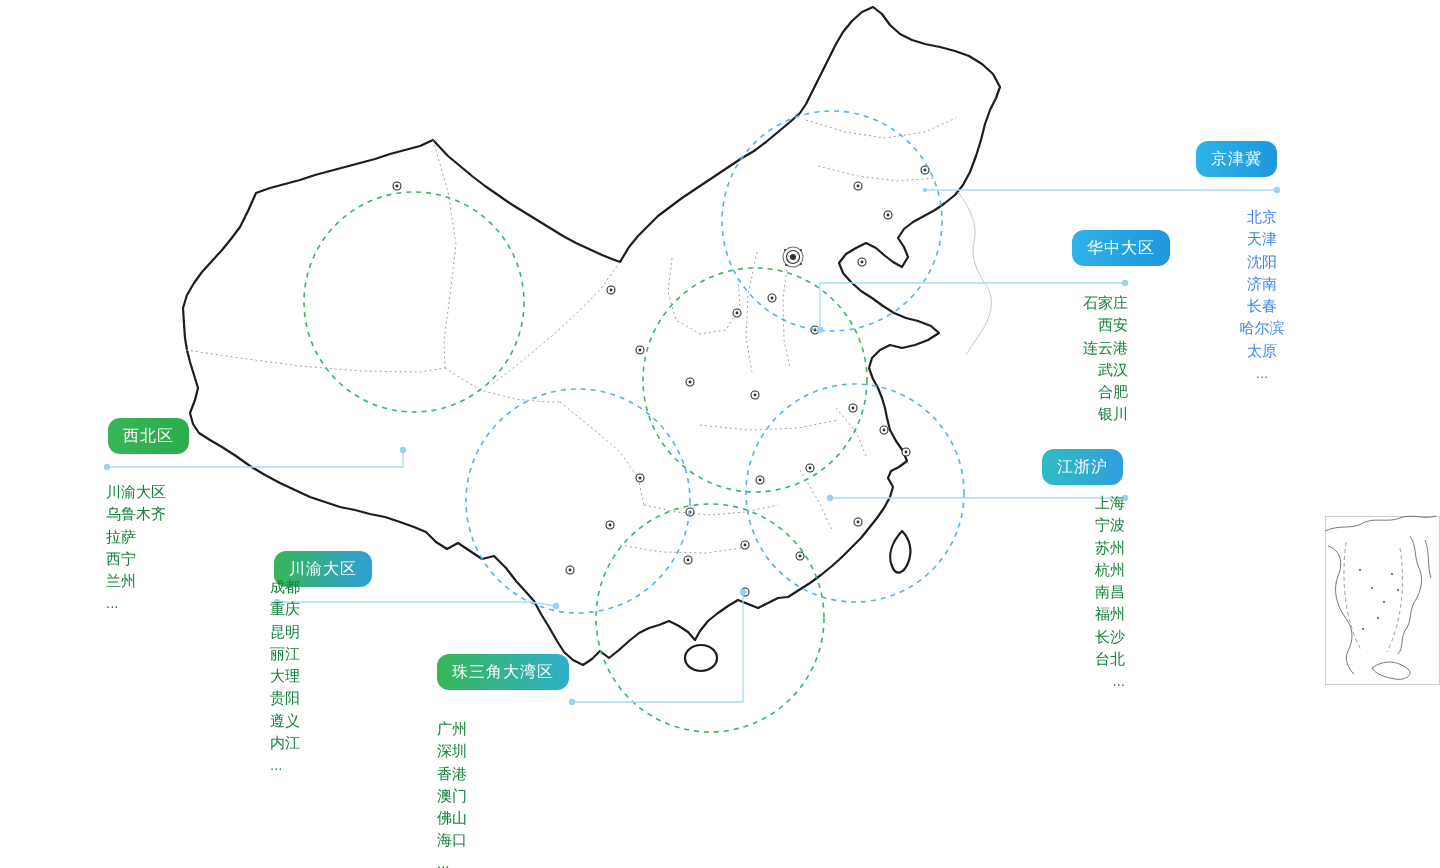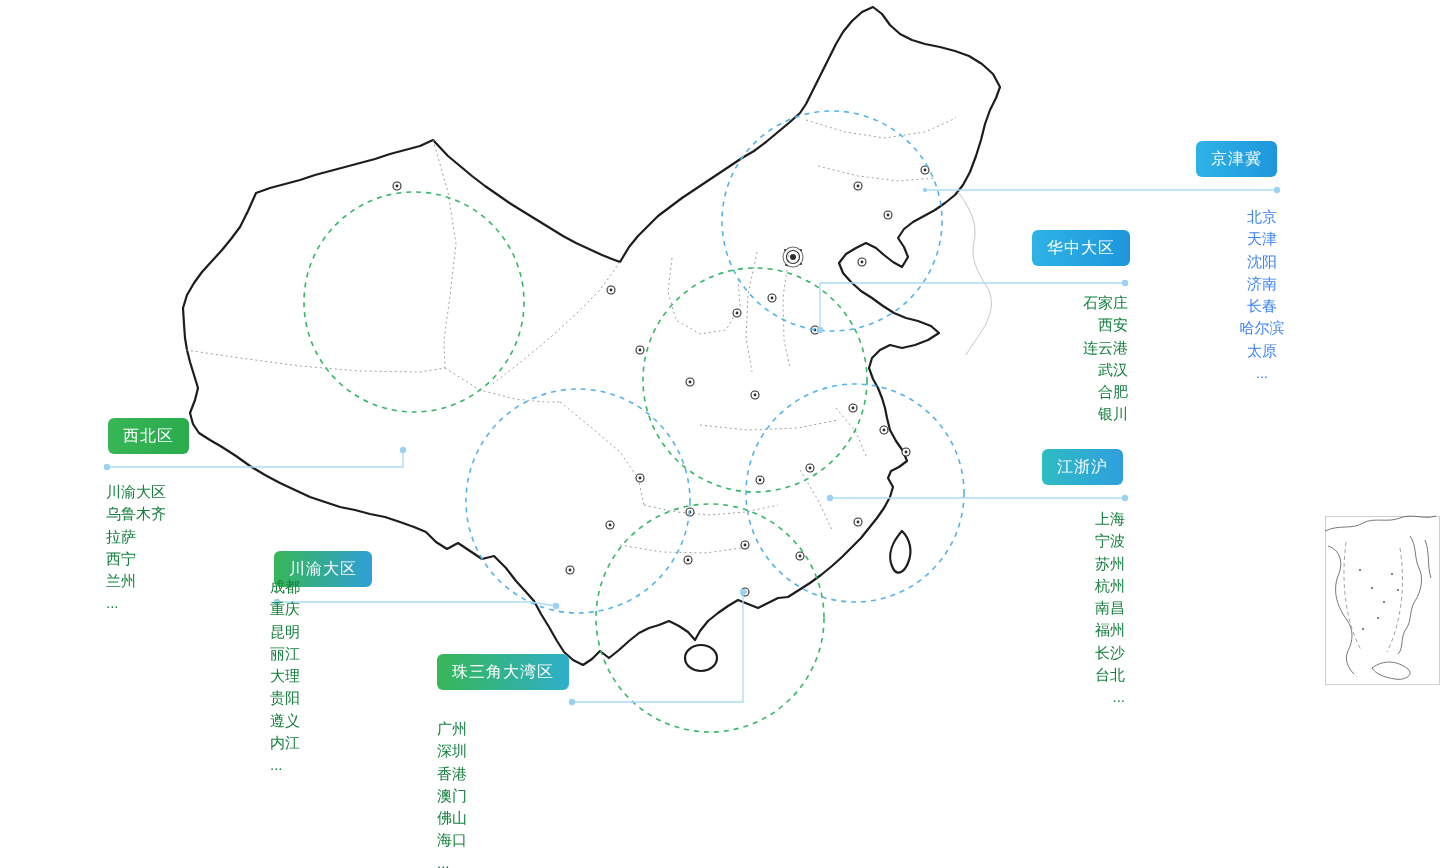--- a/index.html
+++ b/index.html
@@ -5,21 +5,21 @@
   * { margin:0; padding:0; box-sizing:border-box; }
   html,body {
     width:1440px; height:868px; background:#ffffff; overflow:hidden;
     font-family:"Liberation Sans","DejaVu Sans",sans-serif;
   }
   .stage { position:relative; width:1440px; height:868px; }
   .map-svg { position:absolute; left:0; top:0; }
 
   .badge {
     position:absolute; height:36px; line-height:36px; padding:0 15px;
-    border-radius:6px; color:#ffffff; font-size:16px; text-align:center;
+    border-radius:12px; color:#ffffff; font-size:16px; text-align:center;
     letter-spacing:1px; white-space:nowrap;
   }
   .badge-blue       { background:linear-gradient(90deg,#2eb3e6,#1e96dd); }
   .badge-green      { background:linear-gradient(90deg,#37b657,#2aab4d); }
   .badge-teal       { background:linear-gradient(90deg,#2fbcc4,#2f9fdd); }
   .badge-green-blue { background:linear-gradient(90deg,#37b657,#2f9fd8); }
   .badge-green-teal { background:linear-gradient(90deg,#37b657,#2fafc9); }
 
   .citylist { position:absolute; font-size:15px; color:#15803d; }
   .citylist .city { line-height:22.3px; white-space:nowrap; }
@@ -244,21 +244,21 @@
         <circle cx="1398" cy="590" r="0.9"></circle>
       </g>
       <g stroke="#999999" stroke-width="0.9" fill="none" stroke-dasharray="4 3">
         <path d="M1346,542 C1341,582 1345,620 1361,650"></path>
         <path d="M1400,548 C1406,586 1401,624 1387,652"></path>
       </g>
     </g>
   </svg>
 
   <div class="badge badge-blue" style="left:1196px;top:141px;">京津冀</div>
-  <div class="badge badge-blue" style="left:1032px;top:230px;">华中大区</div>
+  <div class="badge badge-blue" style="left:1072px;top:230px;">华中大区</div>
   <div class="badge badge-green" style="left:108px;top:418px;">西北区</div>
   <div class="badge badge-teal" style="left:1042px;top:449px;">江浙沪</div>
   <div class="badge badge-green-blue" style="left:274px;top:551px;">川渝大区</div>
   <div class="badge badge-green-teal" style="left:437px;top:654px;">珠三角大湾区</div>
 
   <div class="citylist align-center dark" style="left:1192px;top:206px;width:140px;">
       <div class="city">北京</div>
       <div class="city">天津</div>
       <div class="city">沈阳</div>
       <div class="city">济南</div>
@@ -276,21 +276,21 @@
       <div class="city">银川</div>
     </div>
   <div class="citylist" style="left:106px;top:481px;width:120px;">
       <div class="city">川渝大区</div>
       <div class="city">乌鲁木齐</div>
       <div class="city">拉萨</div>
       <div class="city">西宁</div>
       <div class="city">兰州</div>
       <div class="city">...</div>
     </div>
-  <div class="citylist align-right" style="left:985px;top:508px;width:140px;">
+  <div class="citylist align-right" style="left:985px;top:492px;width:140px;">
       <div class="city">上海</div>
       <div class="city">宁波</div>
       <div class="city">苏州</div>
       <div class="city">杭州</div>
       <div class="city">南昌</div>
       <div class="city">福州</div>
       <div class="city">长沙</div>
       <div class="city">台北</div>
       <div class="city">...</div>
     </div>

